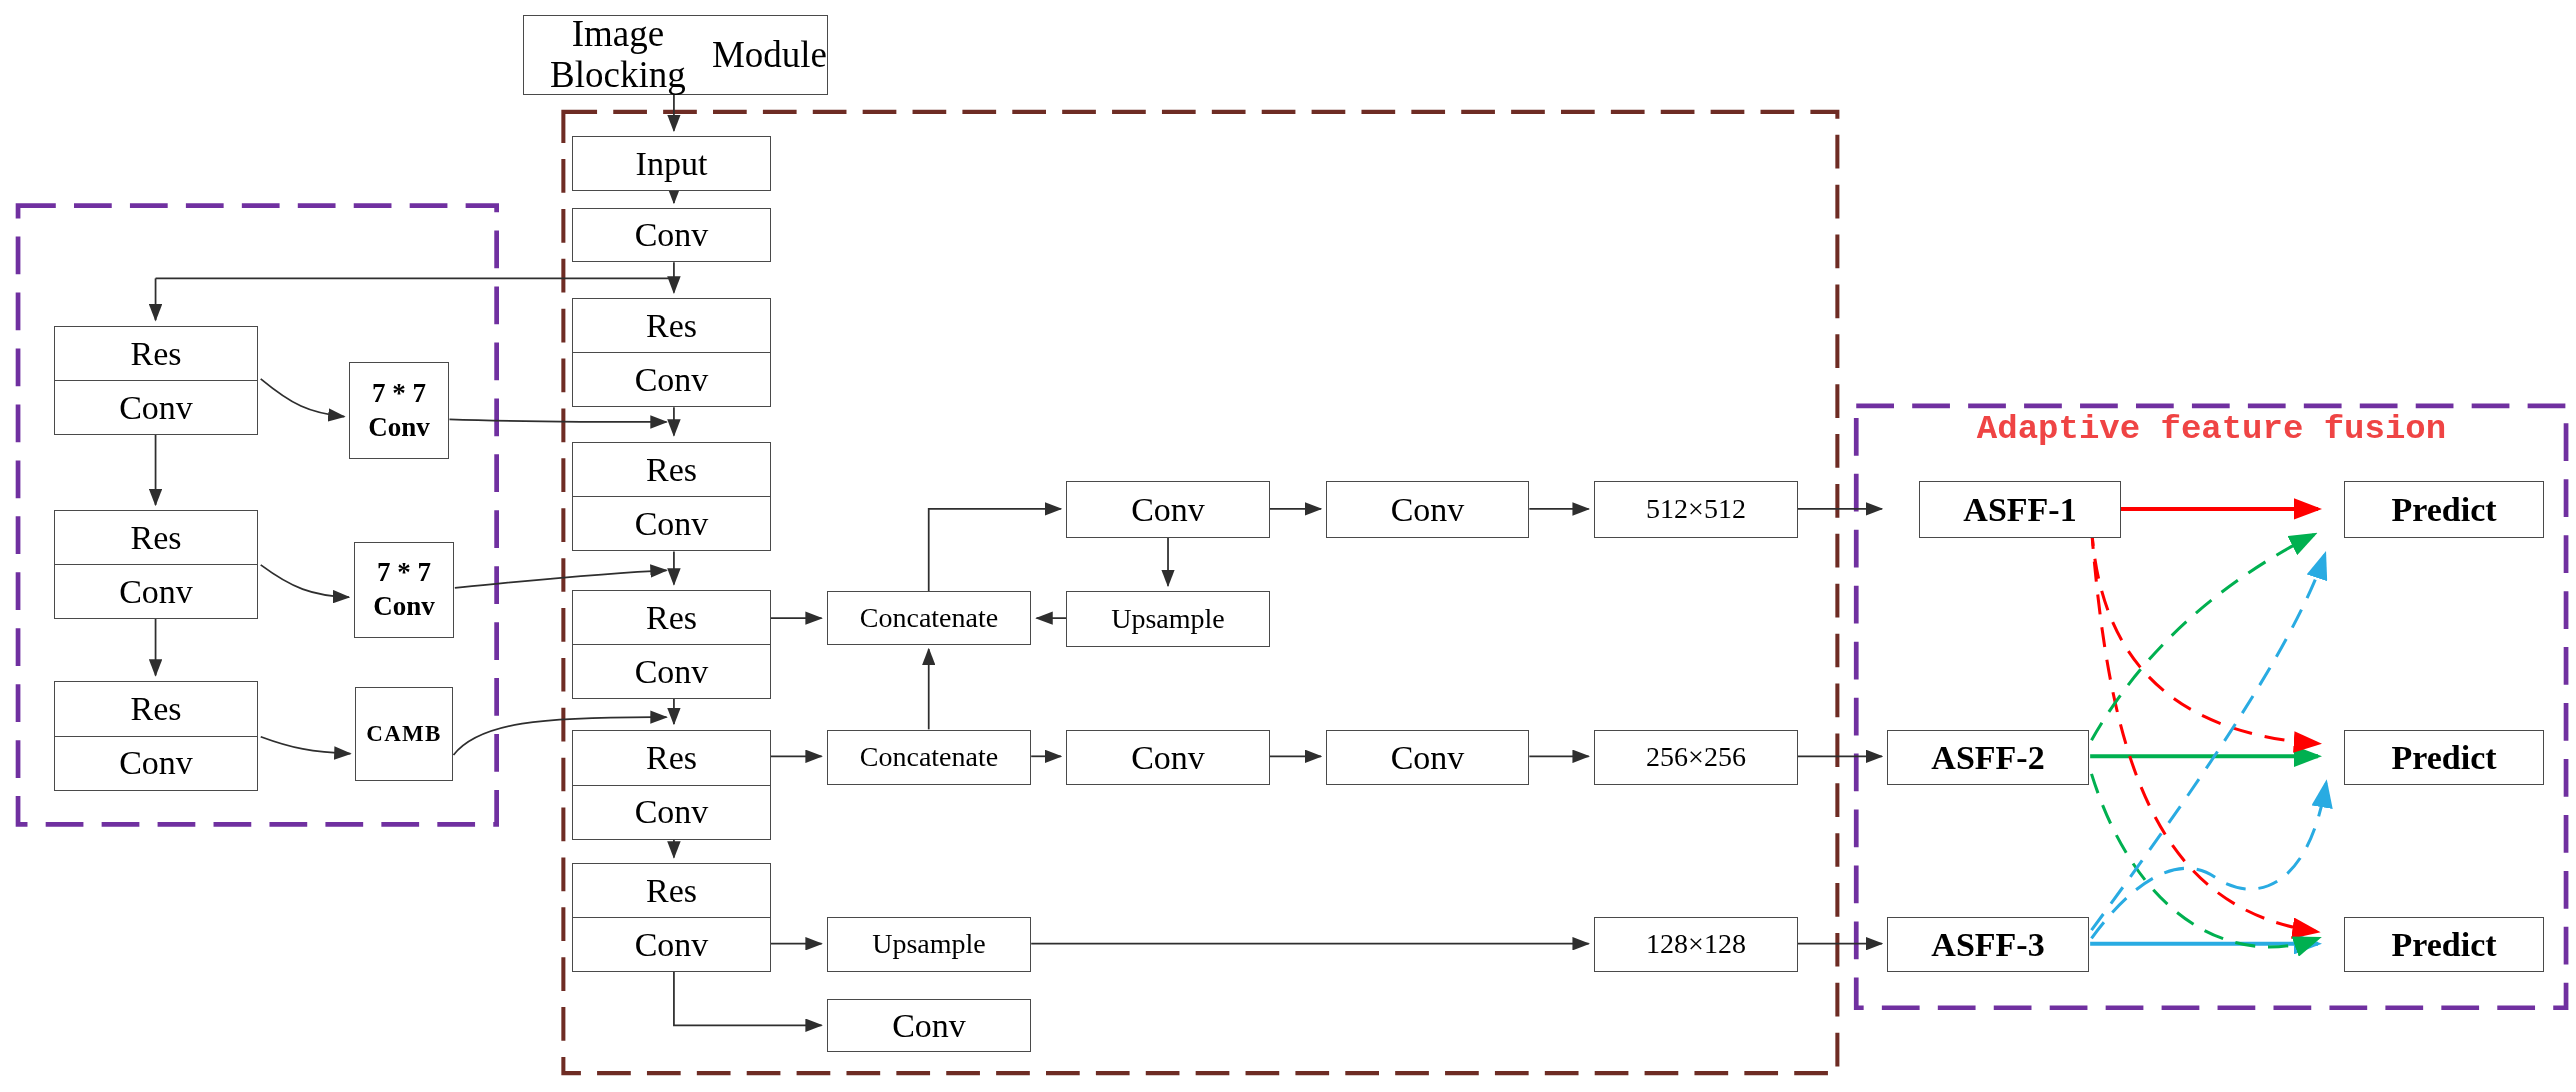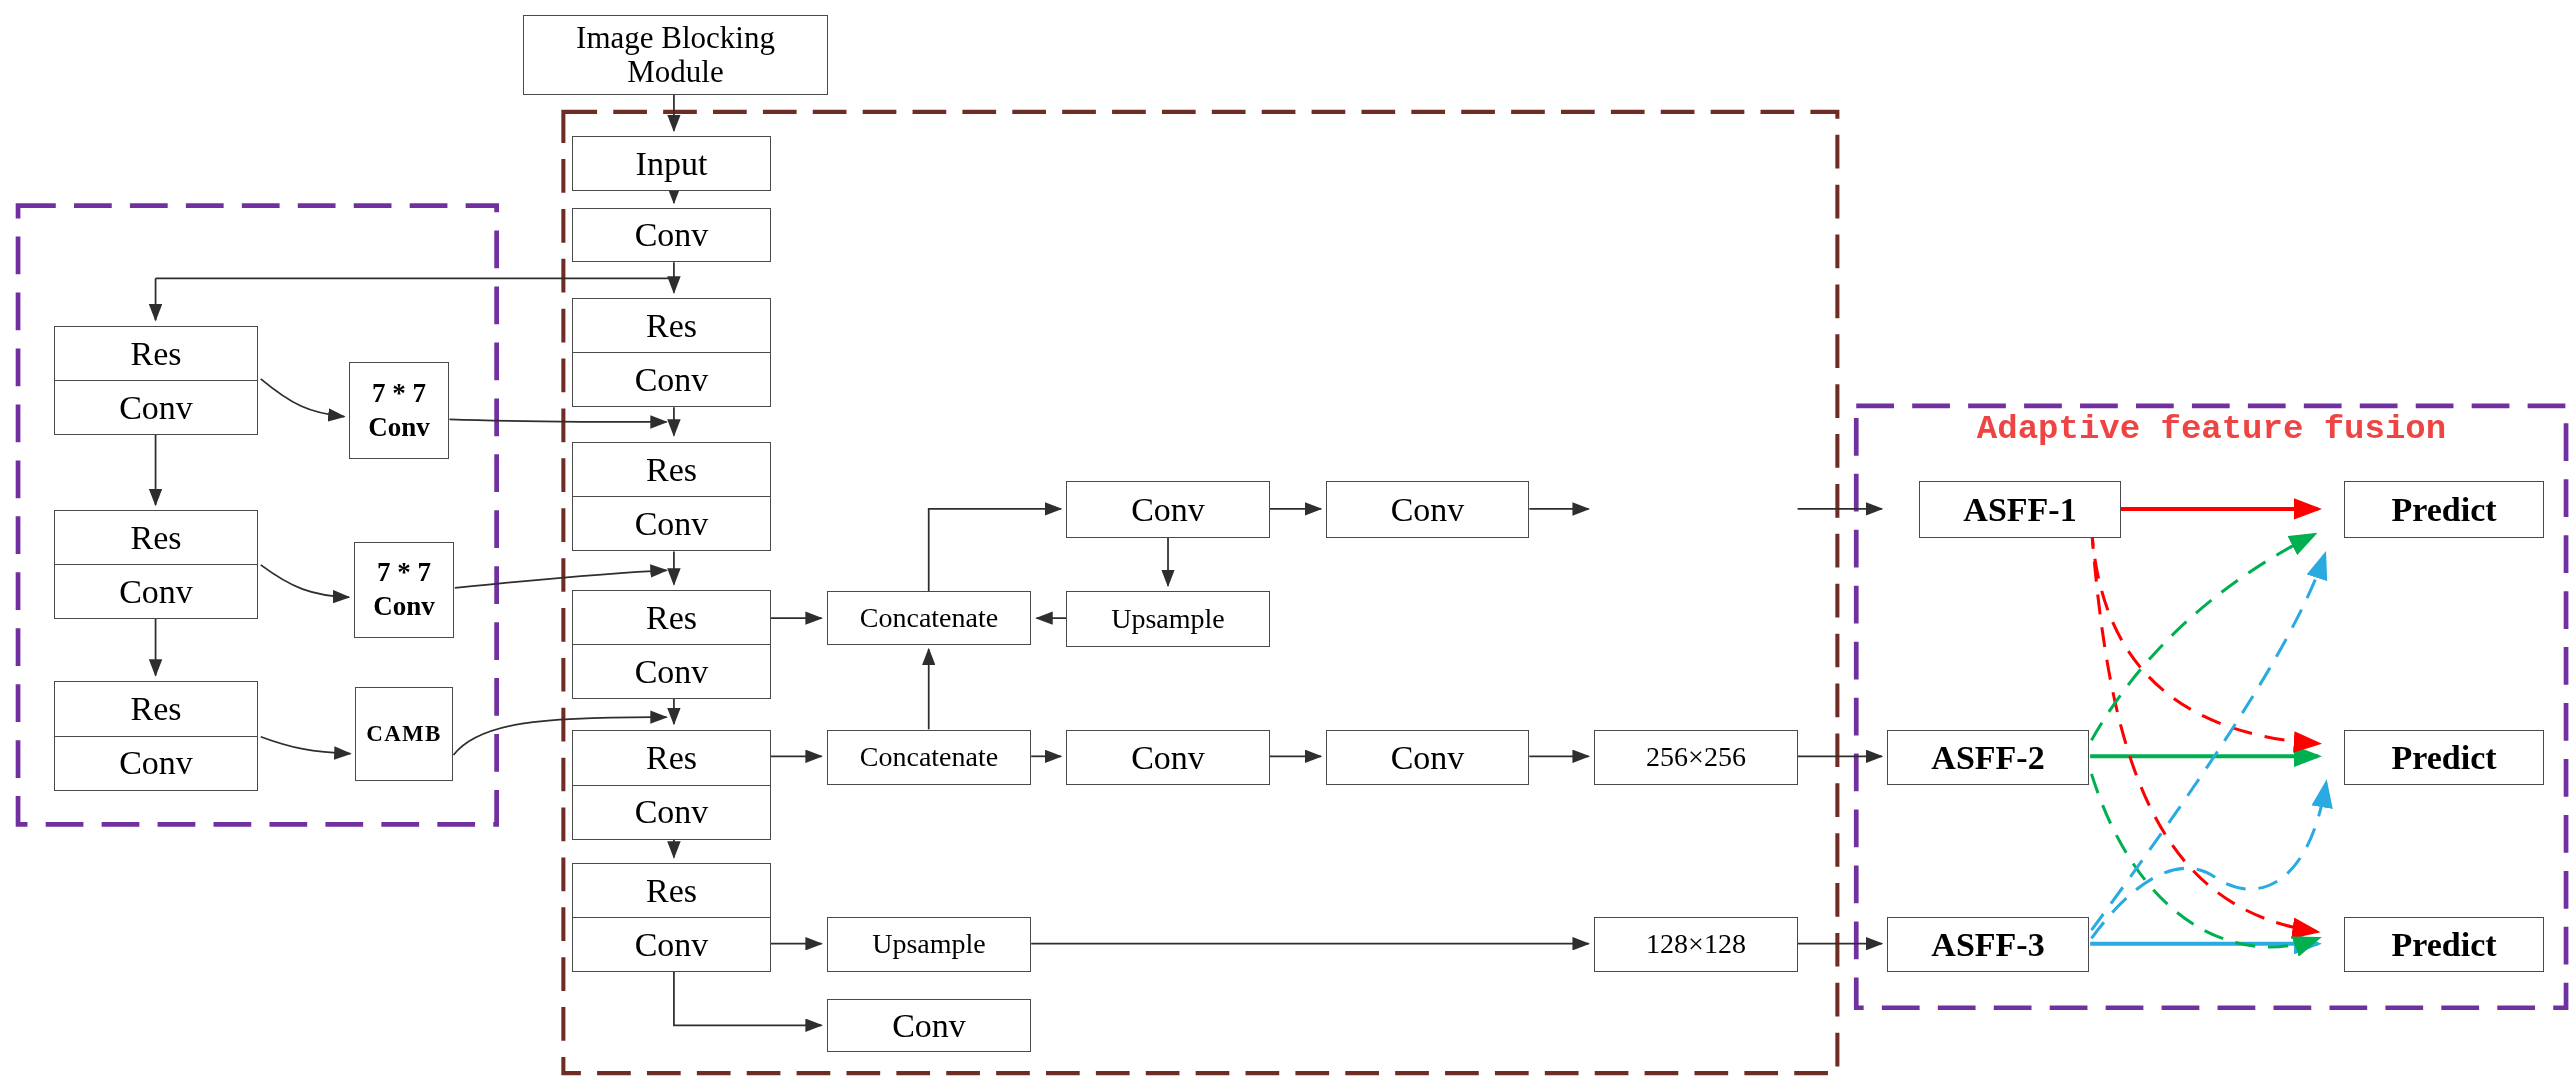--- a/index.html
+++ b/index.html
@@ -24,21 +24,21 @@
   
   .box{position:absolute;background:#ffffff;border:1.7px solid var(--c-box_border);
        display:flex;align-items:center;justify-content:center;text-align:center;
        font-size:34px;color:#000;box-sizing:border-box;line-height:1.1;}
   .pair{position:absolute;background:#ffffff;border:1.7px solid var(--c-box_border);
        display:flex;flex-direction:column;box-sizing:border-box;}
   .cell{flex:1;display:flex;align-items:center;justify-content:center;font-size:34px;color:#000;}
   .cell.top{border-bottom:1.7px solid var(--c-box_border);}
   .small{font-size:28px;}
   .bold{font-weight:bold;}
-  .two-line{flex-direction:column;font-size:31px;}
+  .two-line{flex-direction:row;font-size:37px;justify-content:flex-end;}
   .seven{flex-direction:column;font-weight:bold;font-size:27px;line-height:1.25;}
   .camb{font-weight:bold;font-size:23px;letter-spacing:1.3px;}
 
   
   .title{position:absolute;text-align:center;white-space:nowrap;}
   #yolo-title{color:var(--c-yolo_title);font-family:"Liberation Mono", monospace;
               font-size:34px;font-weight:bold;letter-spacing:1.3px;}
   #aux-title{color:var(--c-aux_title);font-size:35px;}
   #fusion-title{color:#ef4444;font-family:Liberation Mono, monospace;font-weight:bold;font-size:34px;}
 </style>
@@ -156,20 +156,21 @@
     <div class="cell top">Res</div>
     <div class="cell">Conv</div>
   </div>
 
   <div class="box" style="left:827px;top:999px;width:204px;height:53px;">Conv</div>
 
   <div class="box small" style="left:827px;top:591px;width:204px;height:54px;">Concatenate</div>
   <div class="box" style="left:1066px;top:481px;width:204px;height:57px;">Conv</div>
   <div class="box small" style="left:1066px;top:591px;width:204px;height:56px;">Upsample</div>
   <div class="box" style="left:1326px;top:481px;width:203px;height:57px;">Conv</div>
+  <div class="box small" style="left:1594px;top:481px;width:204px;height:57px;">512×512</div>
 
   <div class="box small" style="left:827px;top:730px;width:204px;height:55px;">Concatenate</div>
   <div class="box" style="left:1066px;top:730px;width:204px;height:55px;">Conv</div>
   <div class="box" style="left:1326px;top:730px;width:203px;height:55px;">Conv</div>
   <div class="box small" style="left:1594px;top:730px;width:204px;height:55px;">256×256</div>
 
   <div class="box small" style="left:827px;top:917px;width:204px;height:55px;">Upsample</div>
   <div class="box small" style="left:1594px;top:917px;width:204px;height:55px;">128×128</div>
 
   <div class="box bold" style="left:1887px;top:481px;width:202px;height:57px;margin-left:32px;">ASFF-1</div>

